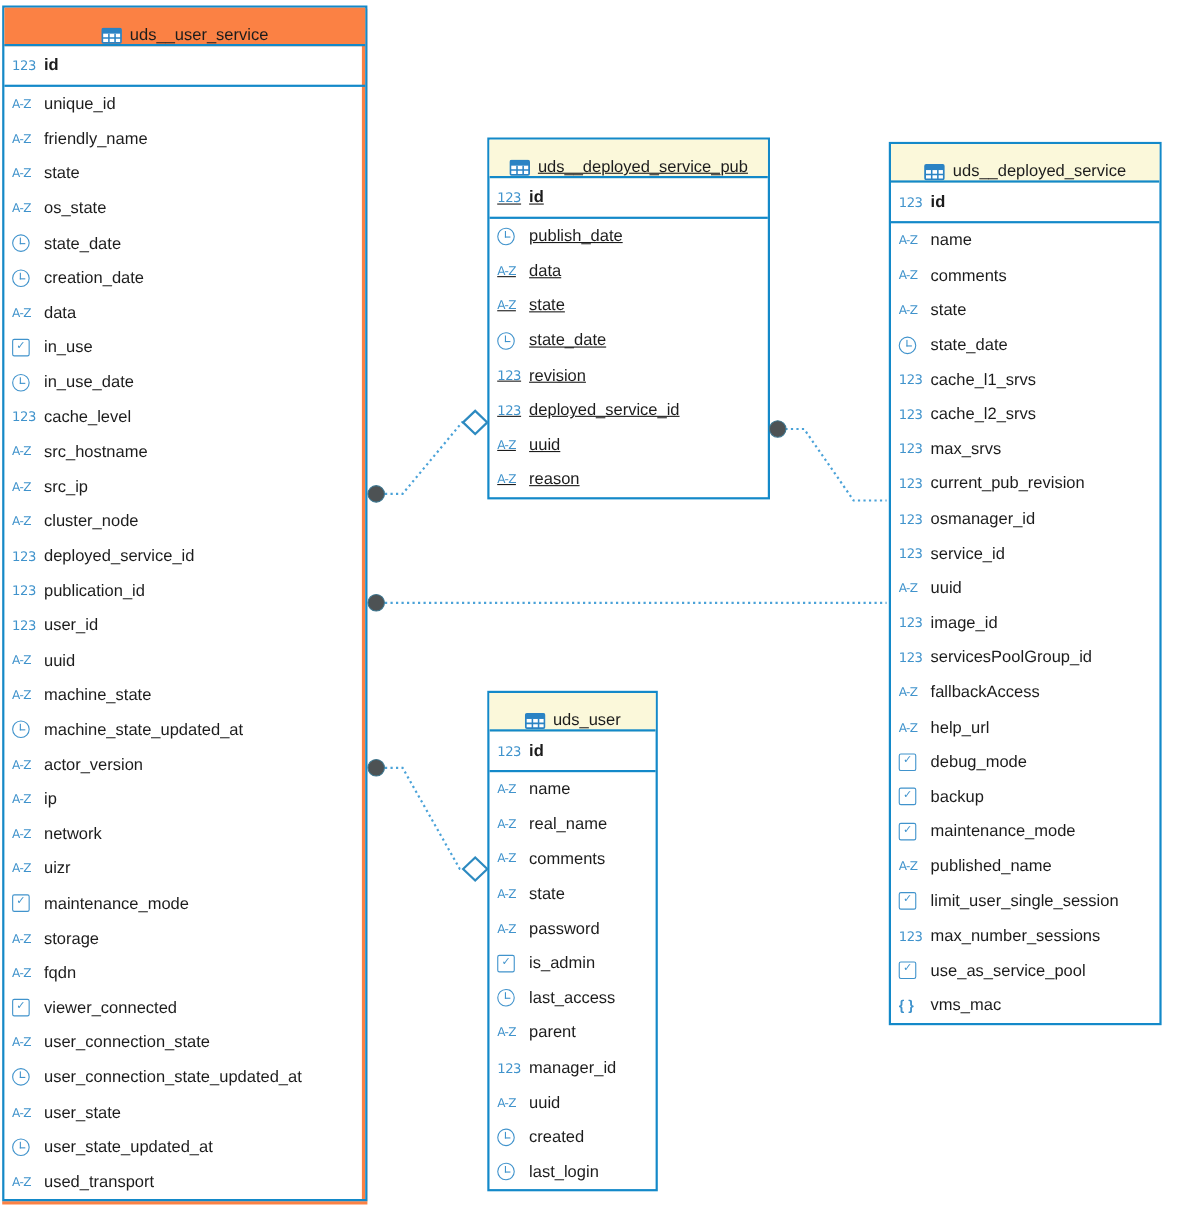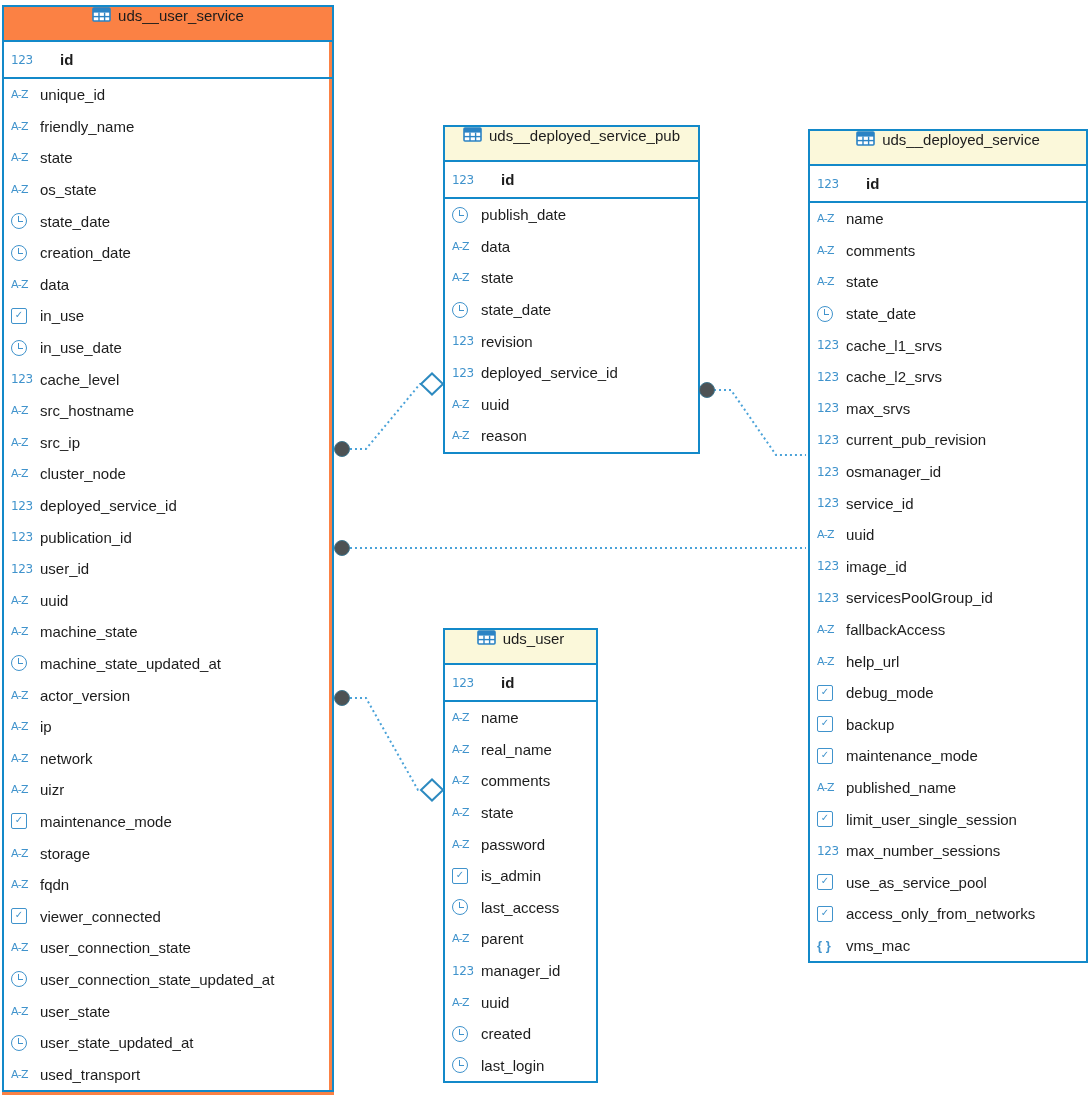--- a/index.html
+++ b/index.html
@@ -18,31 +18,31 @@
     font-family:"Liberation Sans",sans-serif;color:var(--txt);
   }
   .canvas{position:absolute;inset:0;background:#fff;}
   .entity{
     position:absolute;background:#fff;border:2px solid var(--border-blue);
   }
   .entity.selected{
     box-shadow:inset -3px 0 0 var(--sel-orange), 0 3px 0 var(--sel-orange);
   }
   .entity-header{
-    height:35px;display:flex;align-items:flex-start;justify-content:center;gap:7px;
+    height:35px;display:flex;align-items:flex-end;justify-content:center;gap:7px;
     background:var(--hdr-cream);border-bottom:2px solid var(--border-blue);
     font-size:15px;white-space:nowrap;cursor:move;
   }
   .entity.selected .entity-header{background:var(--sel-orange);}
   .hicon{display:inline-flex;align-items:center;}
   .rows{display:flex;flex-direction:column;}
   .row{
     display:flex;align-items:center;height:31.6px;white-space:nowrap;
   }
-  .row.pk{height:37px;border-bottom:2px solid var(--border-blue);gap:20px;}
+  .row.pk{height:37px;border-bottom:2px solid var(--border-blue);}
   .row.pk .clabel{font-weight:bold;}
   .clabel{font-size:15px;color:var(--txt);}
   .ticon{
     width:24px;min-width:24px;margin-left:7px;margin-right:5px;height:100%;
     display:flex;align-items:center;position:relative;
   }
   .t-number::before{
     content:"123";font-size:12px;color:var(--icon-blue);letter-spacing:-0.4px;
     font-family:"DejaVu Sans",sans-serif;
   }
@@ -63,23 +63,23 @@
     border-left:1.7px solid var(--icon-blue);
     border-bottom:1.7px solid var(--icon-blue);
   }
   .t-boolean::before{
     content:"\2713";display:block;width:14px;height:14px;
     border:1.7px solid var(--icon-blue);border-radius:2px;
     color:var(--icon-blue);font-size:10px;line-height:12px;text-align:center;
   }
   
   #table-0{left:2px;top:5px;width:332px;}
-  #table-1{left:443px;top:125px;width:257px;}
+  #table-1{left:443px;top:125px;width:257px;text-decoration:underline;}
   #table-2{left:443px;top:628px;width:155px;}
-  #table-3{left:808px;top:129px;width:280px;}
+  #table-3{left:808px;top:129px;width:248px;}
   svg.overlay{position:absolute;inset:0;z-index:6;pointer-events:none;}
   svg.overlay g{pointer-events:stroke;}
   .rel-line{fill:none;stroke:var(--line-blue);stroke-width:2;stroke-dasharray:2 3;}
   .rel-node{fill:var(--node-gray);stroke:#3d768f;stroke-width:1;}
   .rel-diamond{fill:#fff;stroke:#2d8ac0;stroke-width:2;}
 </style>
 </head>
 <body>
 
 <div class="canvas"></div>
@@ -461,24 +461,20 @@
         <span class="ticon t-boolean"></span>
         <span class="clabel">limit_user_single_session</span>
       </div>
       <div class="row">
         <span class="ticon t-number"></span>
         <span class="clabel">max_number_sessions</span>
       </div>
       <div class="row">
         <span class="ticon t-boolean"></span>
         <span class="clabel">use_as_service_pool</span>
-      </div>
-      <div class="row">
-        <span class="ticon t-boolean"></span>
-        <span class="clabel">access_only_from_networks</span>
       </div>
       <div class="row">
         <span class="ticon t-json"></span>
         <span class="clabel">vms_mac</span>
       </div>
     </div>
 </div>
 
 <svg class="overlay" width="1090" height="1118" viewBox="0 0 1090 1118">
   <g>

